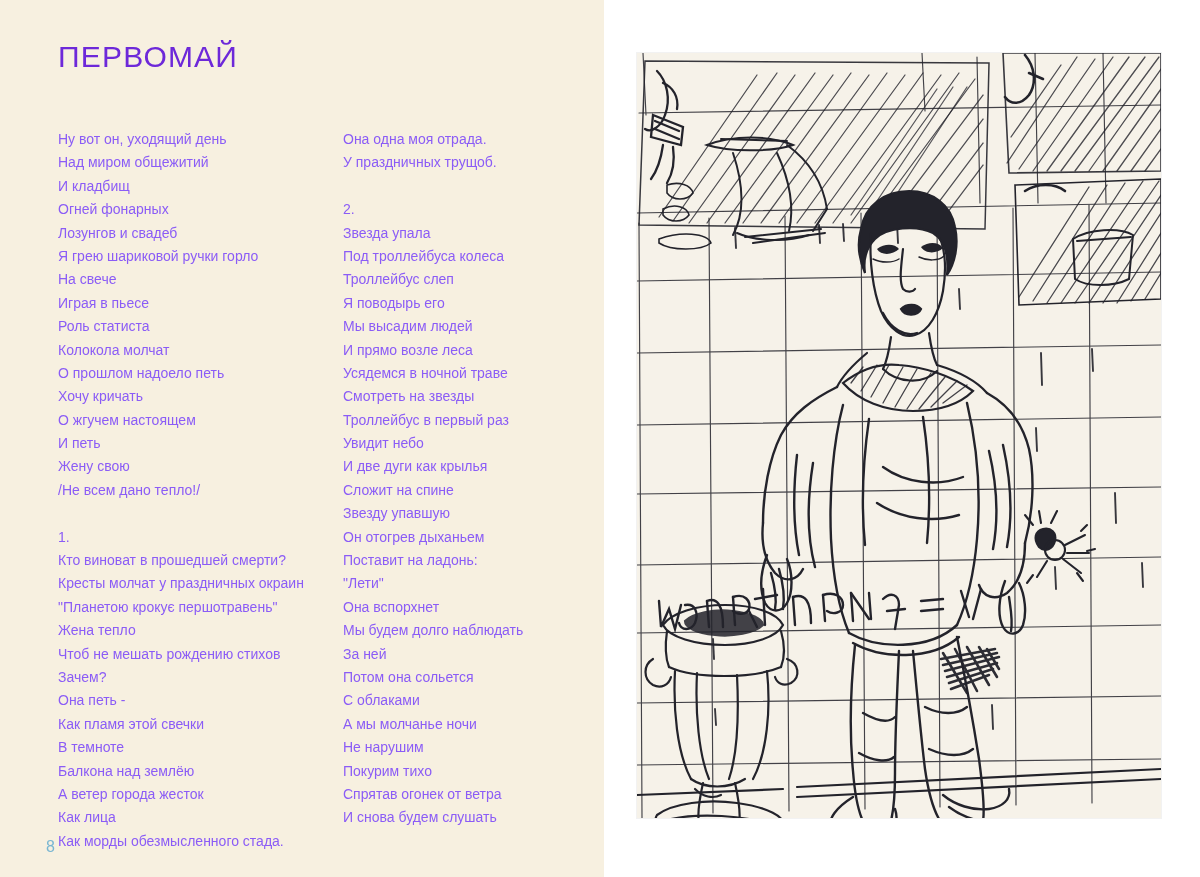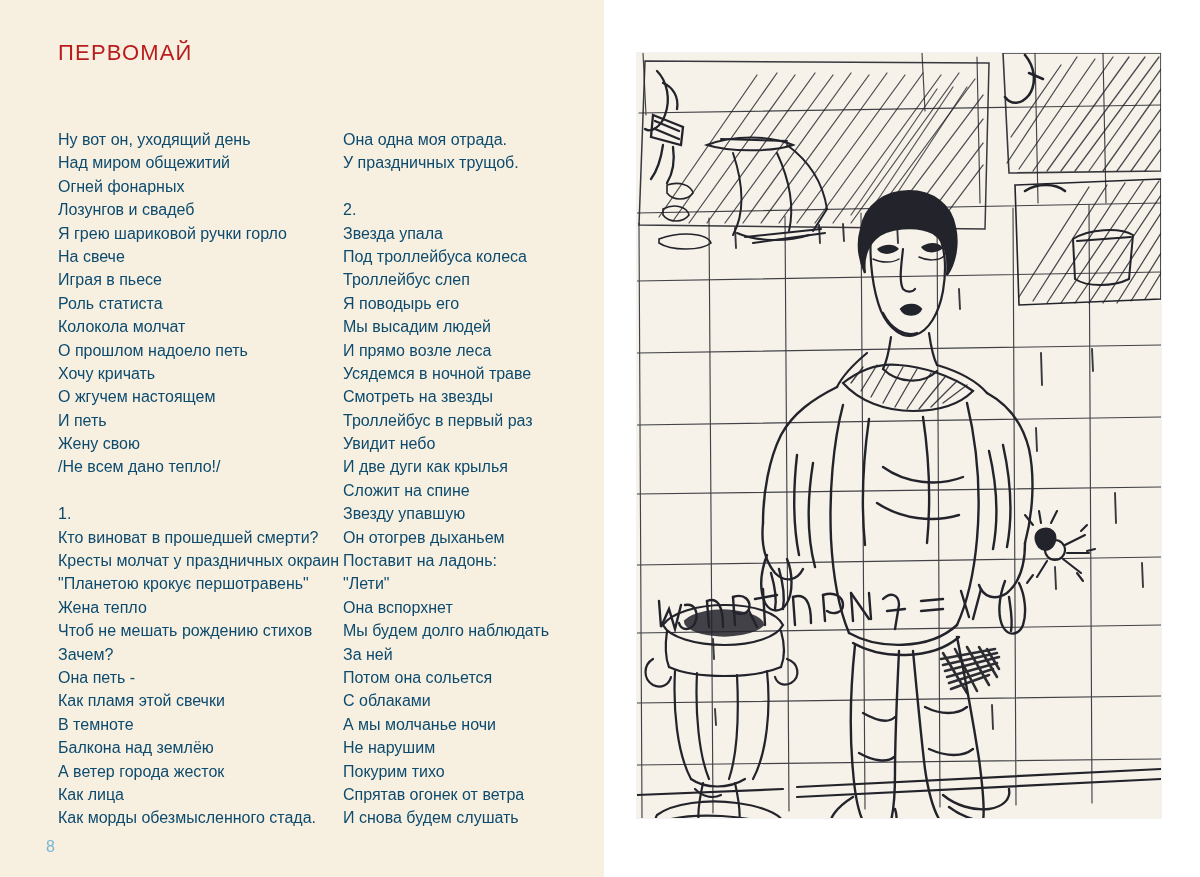--- a/index.html
+++ b/index.html
@@ -11,31 +11,31 @@
   }
   .spread{position:relative;width:1200px;height:877px;background:#ffffff;}
 
   
   .page-left{
     position:absolute;left:0;top:0;width:604px;height:877px;
     background:#f7f0e0;
   }
   .poem-title{
     position:absolute;left:58px;top:40px;
-    font-size:22px;letter-spacing:1.2px;
-    color:#b91c1c;font-weight:400;
+    font-size:30px;letter-spacing:1.2px;
+    color:#6d28d9;font-weight:400;
     white-space:nowrap;
   }
   .columns{
     position:absolute;left:58px;top:128px;width:520px;
   }
   .col{
     position:absolute;top:0;width:250px;
-    font-size:16px;line-height:23.4px;
-    color:#0c4a6e;
+    font-size:14px;line-height:23.4px;
+    color:#8b5cf6;
   }
   .col-1{left:0;}
   .col-2{left:285px;}
   .line{white-space:nowrap;height:23.4px;}
   .line.blank{color:transparent;}
   .page-number{
     position:absolute;left:46px;top:838px;
     font-size:16px;color:#79b6d2;
   }
 
@@ -58,20 +58,21 @@
 <div class="spread">
 
   <div class="page-left" style="background: rgb(247, 240, 224);">
 
     <div class="poem-title">ПЕРВОМАЙ</div>
 
     <div class="columns">
       <div class="col col-1">
           <div class="line">Ну вот он, уходящий день</div>
           <div class="line">Над миром общежитий</div>
+          <div class="line">И кладбищ</div>
           <div class="line">Огней фонарных</div>
           <div class="line">Лозунгов и свадеб</div>
           <div class="line">Я грею шариковой ручки горло</div>
           <div class="line">На свече</div>
           <div class="line">Играя в пьесе</div>
           <div class="line">Роль статиста</div>
           <div class="line">Колокола молчат</div>
           <div class="line">О прошлом надоело петь</div>
           <div class="line">Хочу кричать</div>
           <div class="line">О жгучем настоящем</div>

